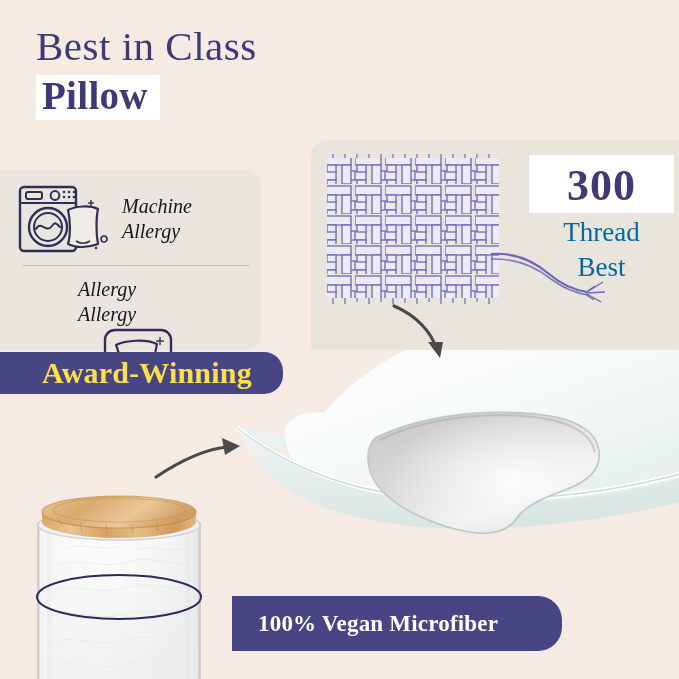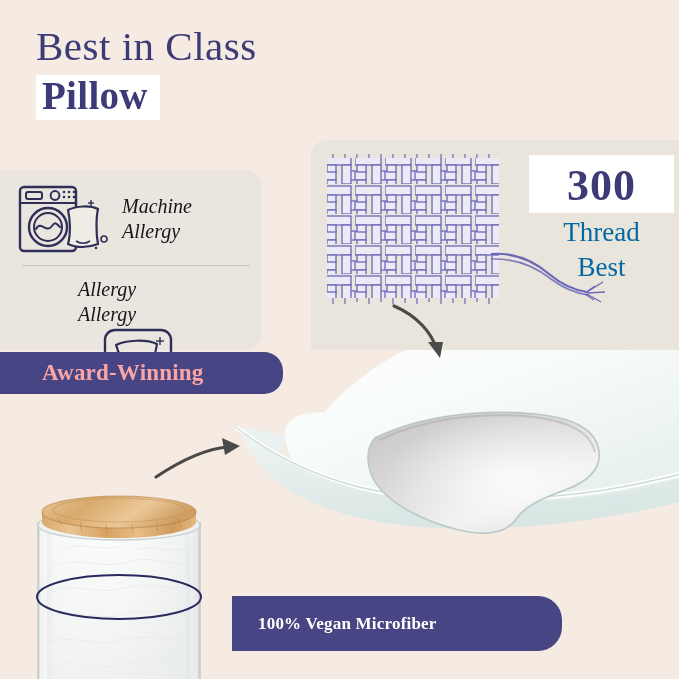--- a/index.html
+++ b/index.html
@@ -51,21 +51,21 @@
   .feat-text.left{text-align:left;width:120px;}
   .feat-icon{flex:0 0 auto;}
 
   
   .award-banner{
     position:absolute;left:0;top:352px;width:283px;height:42px;
     background:#474584;border-top-right-radius:19px;border-bottom-right-radius:19px;
     z-index:30;display:flex;align-items:center;
   }
   .award-text{
-    color:#fca5a5;font-size:23px;font-weight:bold;letter-spacing:.2px;
+    color:#fde047;font-size:30px;font-weight:bold;letter-spacing:.2px;
     margin-left:42px;white-space:nowrap;font-family:Liberation Serif, serif;
   }
 
   
   .thread-panel{
     position:absolute;left:311px;top:140px;width:368px;height:210px;
     background:#E9E4DC;border-top-left-radius:16px;
     z-index:18;overflow:hidden;
   }
   .weave-box{position:absolute;left:14px;top:14px;width:180px;height:150px;}
@@ -78,21 +78,21 @@
     font-size:27px;color:#0369a1;line-height:1.14;margin-top:4px;
   }
 
   
   .vegan-banner{
     position:absolute;left:232px;top:596px;width:330px;height:55px;
     background:#474584;border-top-right-radius:24px;border-bottom-right-radius:24px;
     z-index:35;display:flex;align-items:center;
   }
   .vegan-text{
-    color:#FFFFFF;font-size:17px;font-weight:bold;letter-spacing:.2px;
+    color:#FFFFFF;font-size:23px;font-weight:bold;letter-spacing:.2px;
     margin-left:26px;white-space:nowrap;
   }
 
   
   .arrow-svg{position:absolute;z-index:33;}
   .arrow-jar{left:150px;top:425px;}
   .arrow-thread{left:330px;top:290px;}
 </style>
 </head>
 <body>

